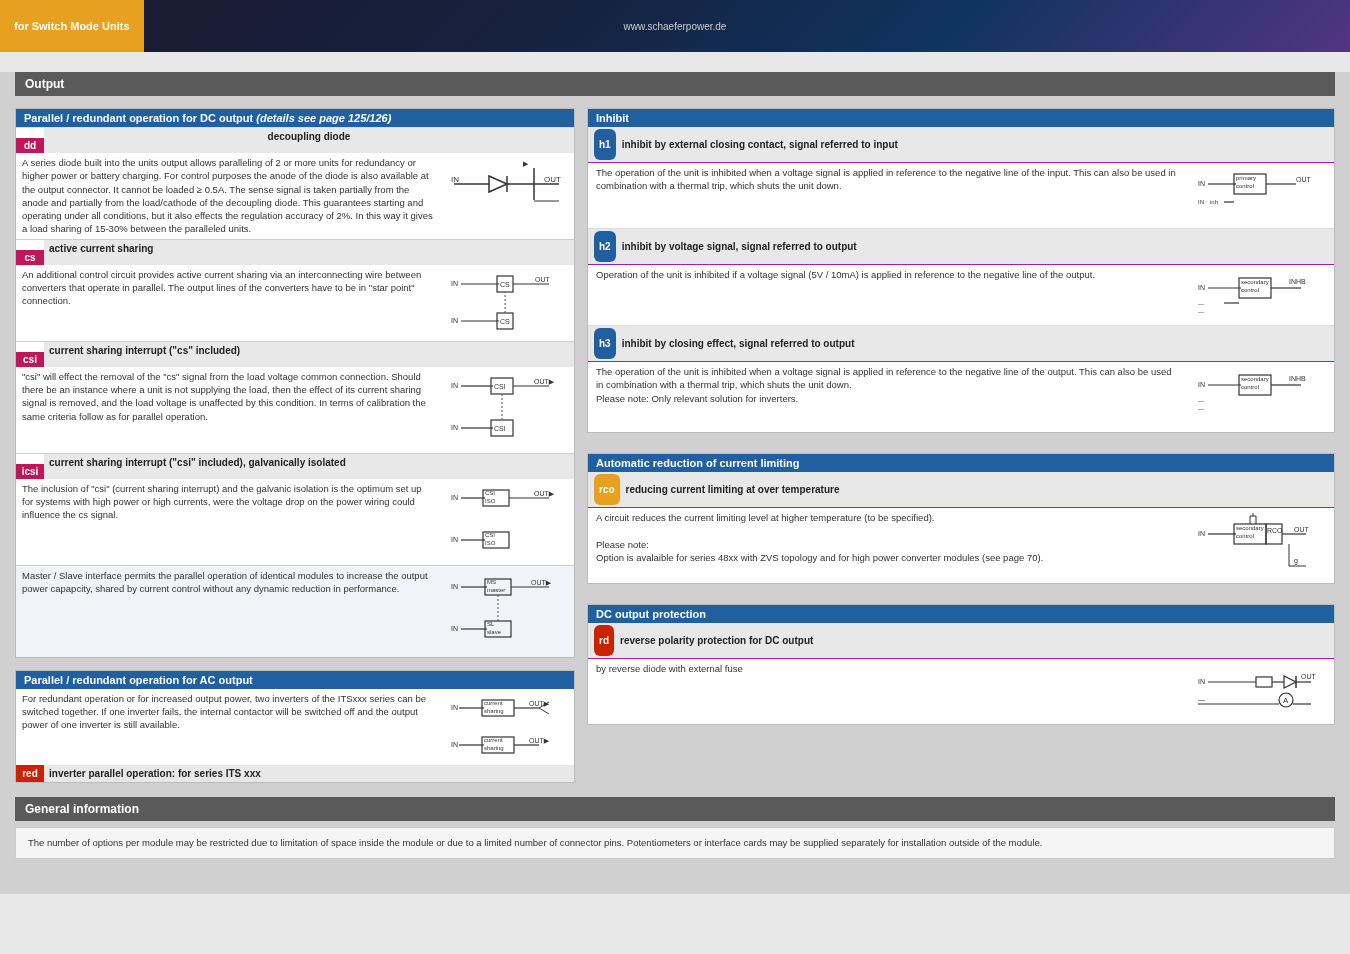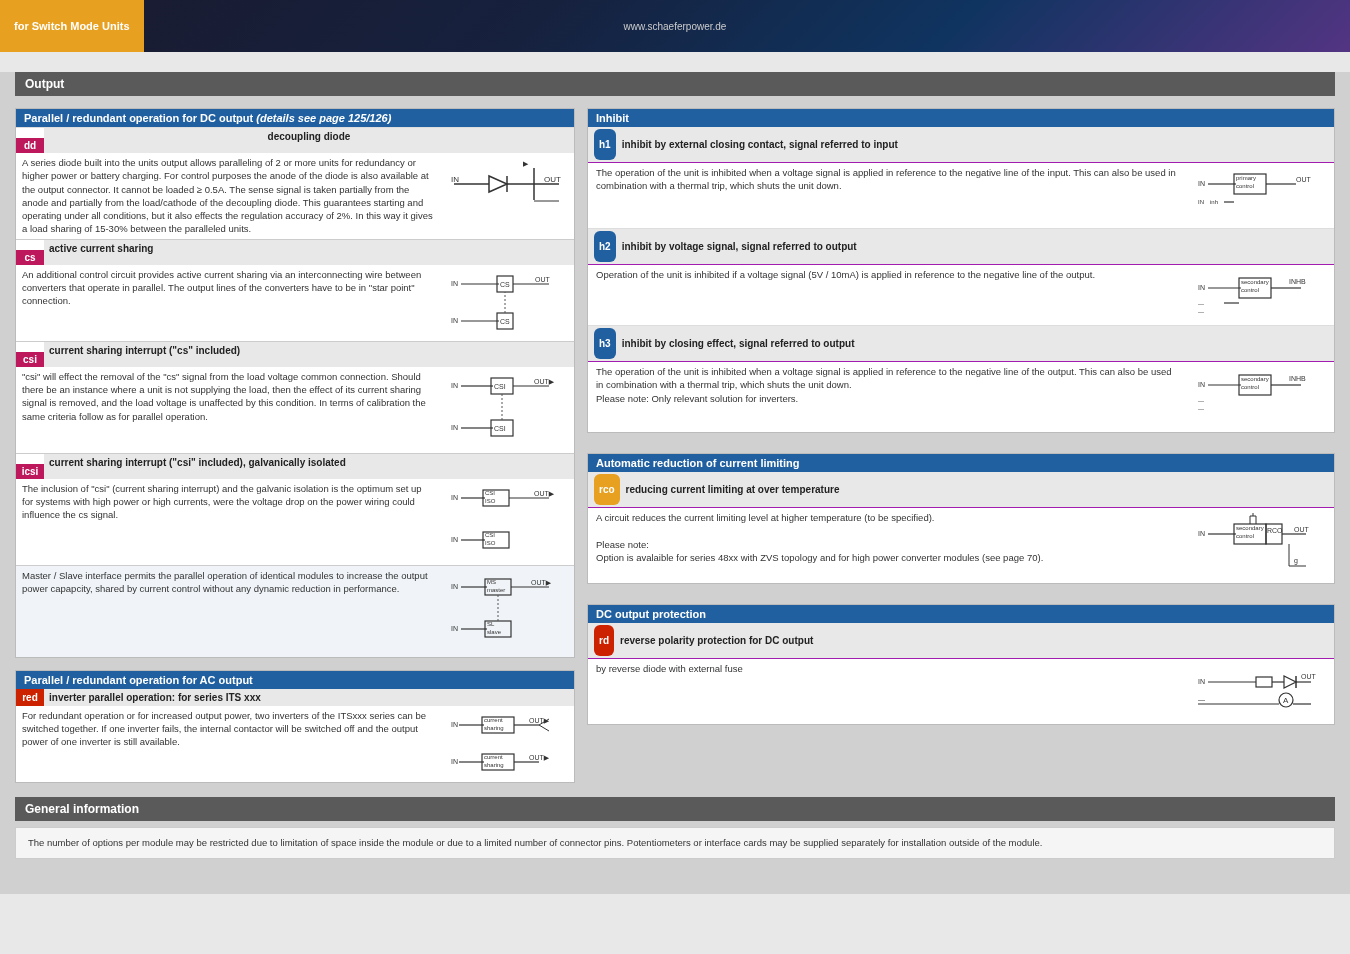--- a/index.html
+++ b/index.html
@@ -371,24 +371,20 @@
             </div>
           </div>
         </div>
 
       </div>
 
       <div class="gen-section">
         <div class="gen-header">Parallel / redundant operation for AC output</div>
 
         <div>
-          <div style="display:flex;align-items:stretch;">
-            <div class="pt-code red" style="display:flex;align-items:center;justify-content:center;font-size:10px;padding:2px 4px;">red</div>
-            <div class="pt-title" style="flex:1;">inverter parallel operation: for series ITS xxx</div>
-          </div>
           <div style="display:flex;gap:4px;">
             <div class="pt-desc" style="flex:1;">For redundant operation or for increased output power, two inverters of the ITSxxx series can be switched together. If one inverter fails, the internal contactor will be switched off and the output power of one inverter is still available.</div>
             <div class="pt-diag">
               <svg class="diag-svg" width="120" height="70" viewBox="0 0 120 70">
                 <text x="2" y="18" font-size="7" fill="#333">IN</text>
                 <line x1="10" y1="16" x2="35" y2="16" stroke="#333" stroke-width="1.2"></line>
                 <rect x="33" y="8" width="32" height="16" fill="none" stroke="#333" stroke-width="1.2"></rect>
                 <text x="35" y="13" font-size="6" fill="#333">current</text>
                 <text x="35" y="21" font-size="6" fill="#333">sharing</text>
                 <line x1="65" y1="16" x2="90" y2="16" stroke="#333" stroke-width="1.2"></line>
@@ -398,20 +394,24 @@
                 <text x="2" y="55" font-size="7" fill="#333">IN</text>
                 <line x1="10" y1="53" x2="35" y2="53" stroke="#333" stroke-width="1.2"></line>
                 <rect x="33" y="45" width="32" height="16" fill="none" stroke="#333" stroke-width="1.2"></rect>
                 <text x="35" y="50" font-size="6" fill="#333">current</text>
                 <text x="35" y="58" font-size="6" fill="#333">sharing</text>
                 <line x1="65" y1="53" x2="90" y2="53" stroke="#333" stroke-width="1.2"></line>
                 <text x="80" y="51" font-size="7" fill="#333">OUT▶</text>
               </svg>
             </div>
           </div>
+          <div style="display:flex;align-items:stretch;">
+            <div class="pt-code red" style="display:flex;align-items:center;justify-content:center;font-size:10px;padding:2px 4px;">red</div>
+            <div class="pt-title" style="flex:1;">inverter parallel operation: for series ITS xxx</div>
+          </div>
         </div>
       </div>
 
     </div>
 
     <div class="right-col">
 
       <div class="right-section-box">
         <div class="rs-header">Inhibit</div>
 

